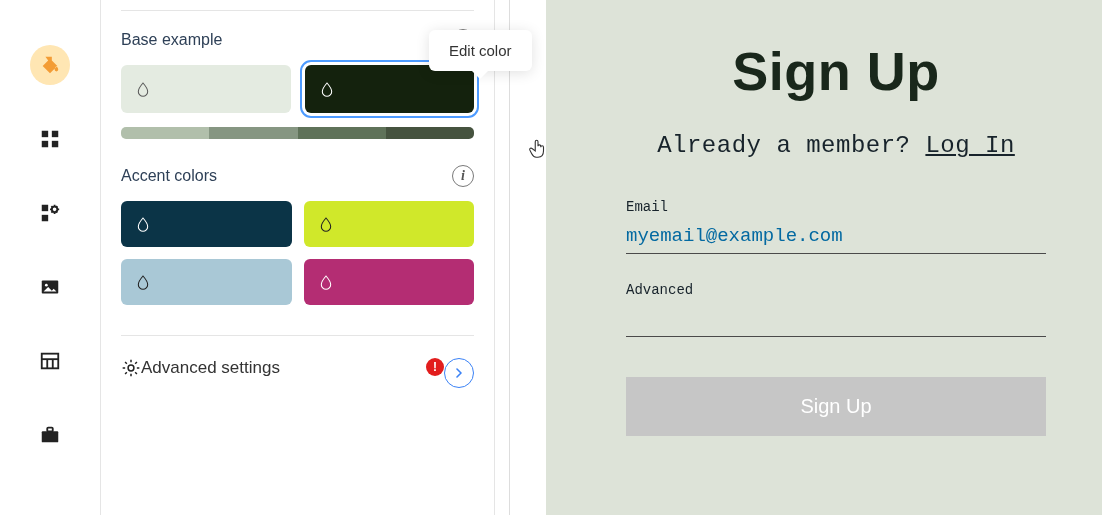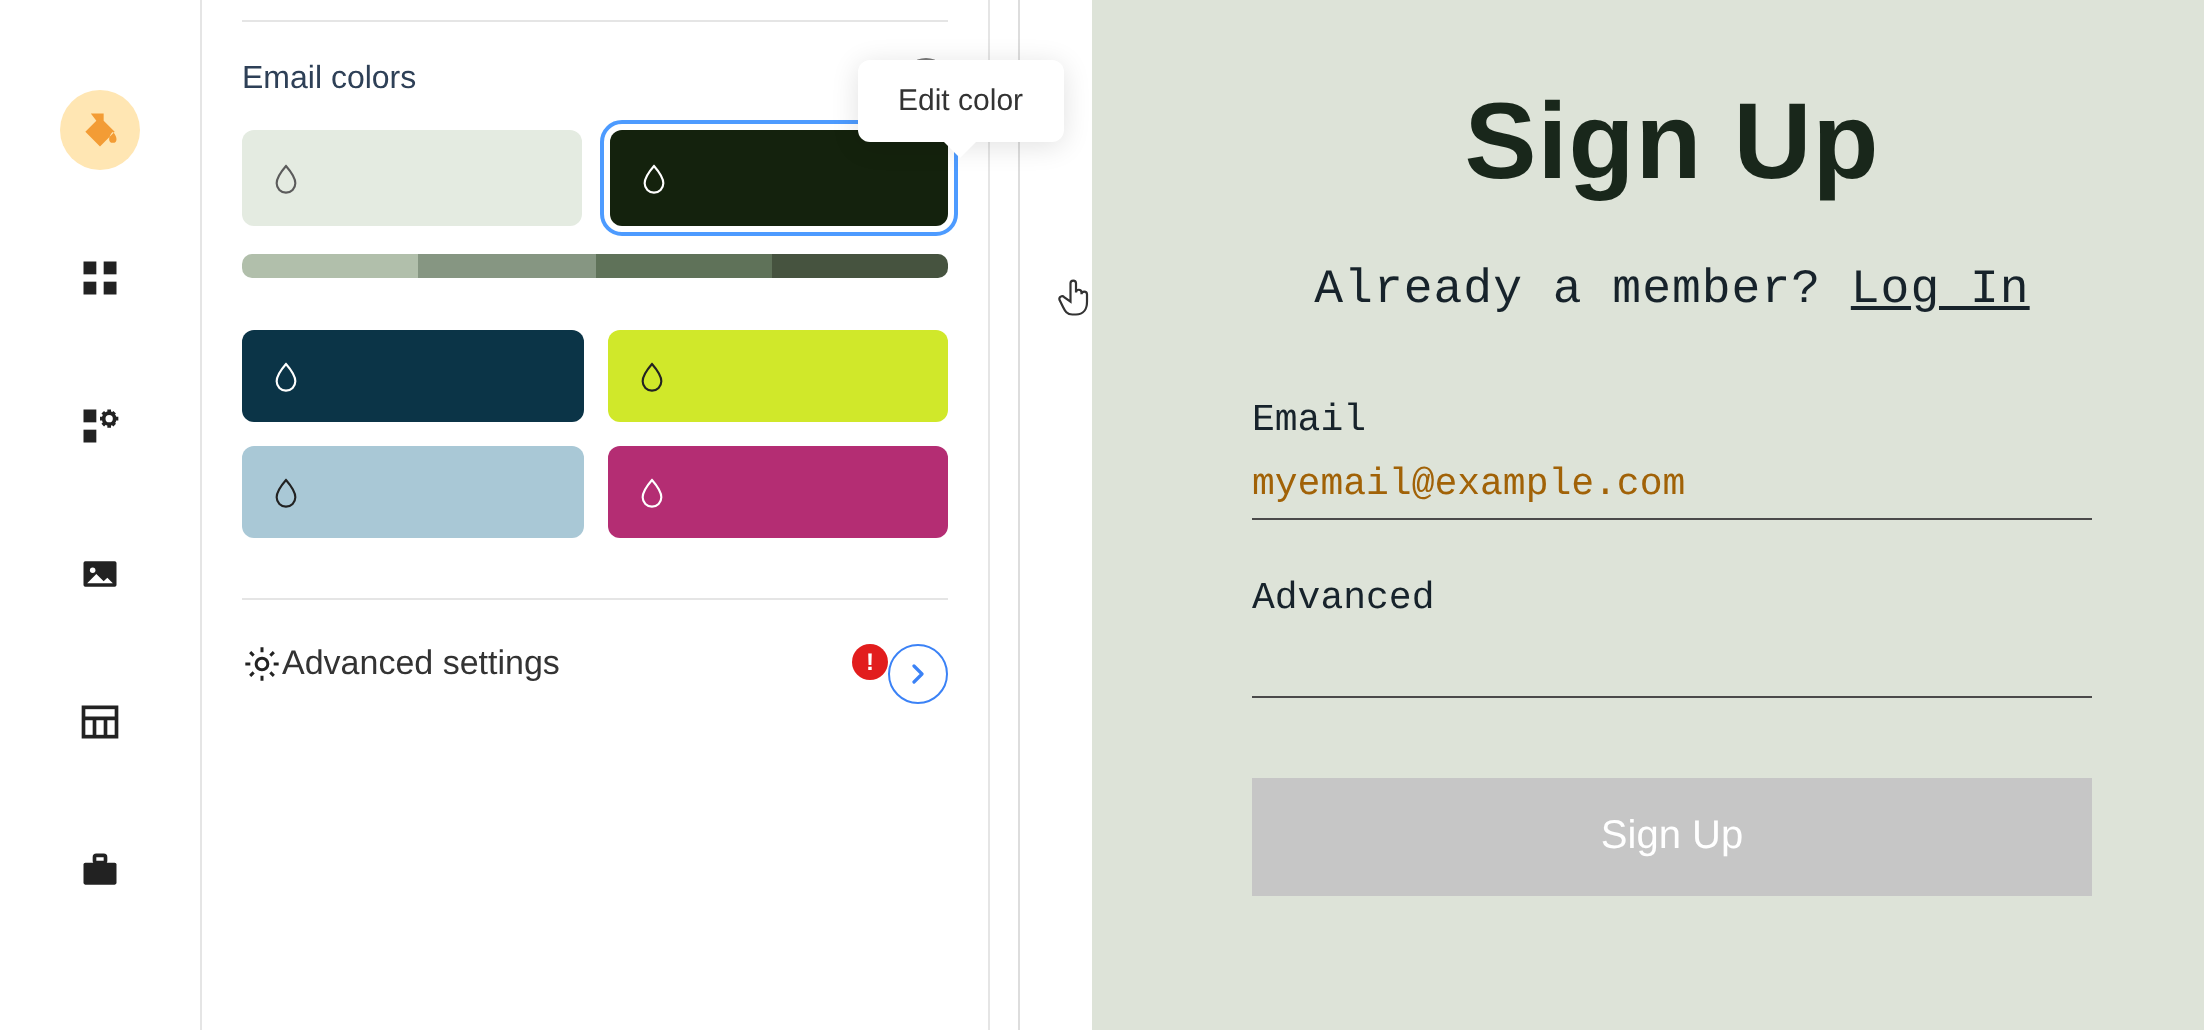--- a/index.html
+++ b/index.html
@@ -238,33 +238,33 @@
       letter-spacing: 0.5px;
     }
     .member-line a {
       color: #17232b;
       text-decoration: underline;
     }
     .form-group {
       margin-bottom: 28px;
     }
     .form-group .flabel {
-      font-size: 19px;
+      font-size: 14px;
       color: #17232b;
       margin-bottom: 6px;
       font-family: "Courier New", Georgia, serif;
     }
     .form-group .finput {
       width: 100%;
       background: transparent;
       border: none;
       border-bottom: 1px solid #4a4a4a;
       font-size: 19px;
       padding: 4px 0 6px;
-      color: #a16207;
+      color: #0369a1;
       font-family: "Courier New", Georgia, serif;
       outline: none;
     }
     .signup-btn {
       width: 100%;
       padding: 18px;
       background: #c6c6c6;
       border: none;
       color: #fff;
       font-size: 20px;
@@ -319,21 +319,21 @@
         <rect x="9" y="4" width="6" height="4" rx="1" fill="none" stroke="#222" stroke-width="2"></rect>
       </svg>
   </div>
 </div>
 
 <div class="panel">
 
   <div class="section-divider" style="margin-top:10px"></div>
 
   <div class="section-header">
-    <div class="section-title">Email colors</div>
+    <div class="section-title">Base example</div>
     <div class="info-btn">i</div>
   </div>
 
   <div class="swatch-row">
     <div class="swatch" style="background:#e4ebe1">
       <svg class="drop-icon" viewBox="0 0 24 24">
           <path d="M12 3 C12 3 5 11 5 16 a7 7 0 0 0 14 0 C19 11 12 3 12 3 Z" fill="none" stroke="#5b5b5b" stroke-width="1.6"></path>
         </svg>
     </div>
     <div class="swatch selected" style="background:#14220d">
@@ -343,20 +343,24 @@
     </div>
   </div>
 
   <div class="strip">
     <div style="background:#b1bfab"></div>
     <div style="background:#869682"></div>
     <div style="background:#5f7259"></div>
     <div style="background:#46533f"></div>
   </div>
 
+  <div class="section-header" style="padding-top:0">
+    <div class="section-title">Accent colors</div>
+    <div class="info-btn">i</div>
+  </div>
 
   <div class="accent-grid">
     <div class="swatch" style="background:#0b3447">
       <svg class="drop-icon" viewBox="0 0 24 24">
           <path d="M12 3 C12 3 5 11 5 16 a7 7 0 0 0 14 0 C19 11 12 3 12 3 Z" fill="none" stroke="#ffffff" stroke-width="1.6"></path>
         </svg>
     </div>
     <div class="swatch" style="background:#d0e82a">
       <svg class="drop-icon" viewBox="0 0 24 24">
           <path d="M12 3 C12 3 5 11 5 16 a7 7 0 0 0 14 0 C19 11 12 3 12 3 Z" fill="none" stroke="#222222" stroke-width="1.6"></path>

